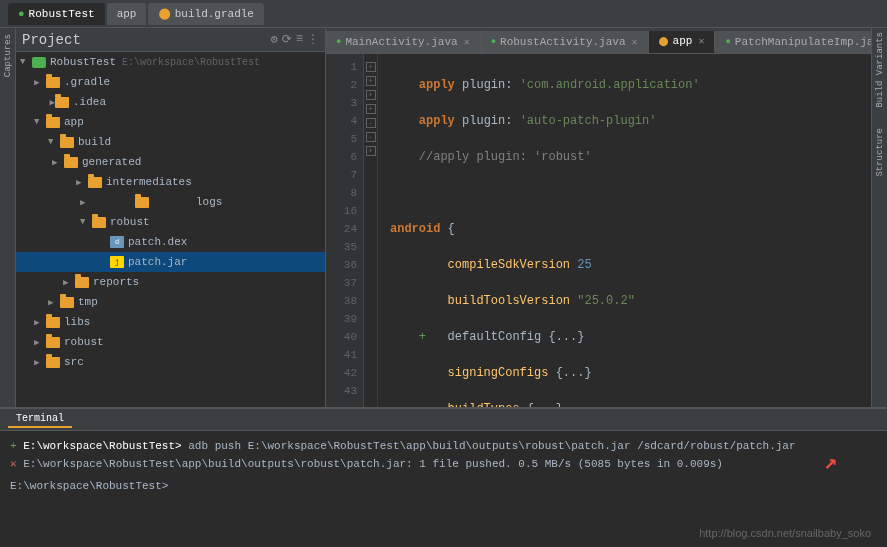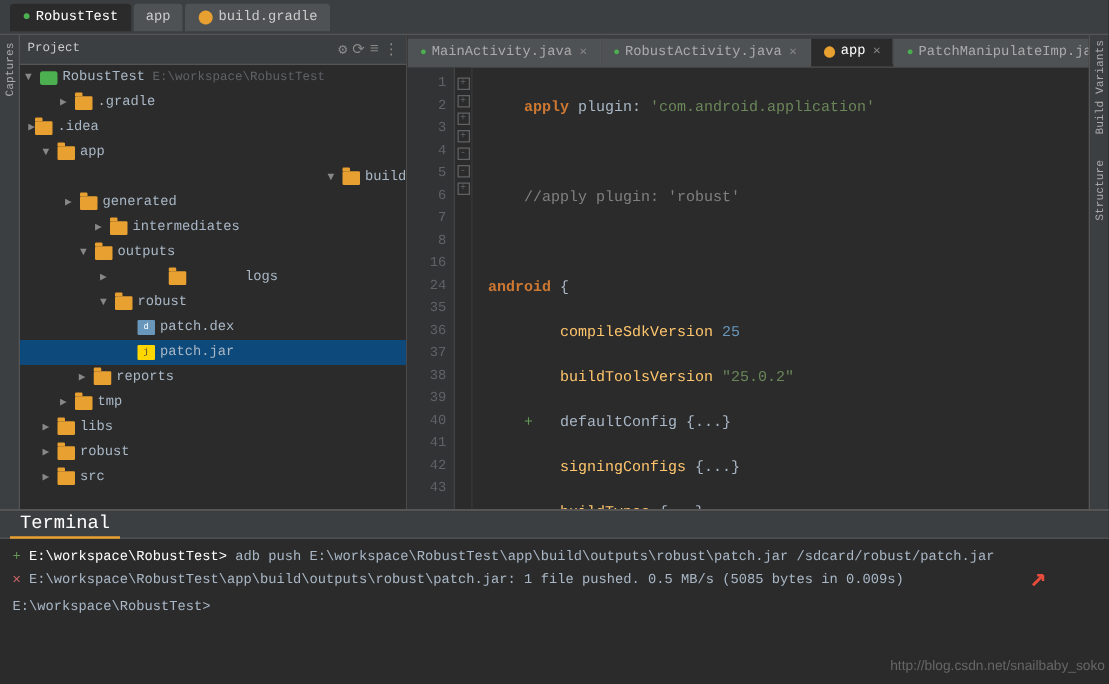--- a/index.html
+++ b/index.html
@@ -141,79 +141,74 @@
 
   <div style="display:flex; height:calc(547px - 28px); position:relative;">
 
     <div style="width:16px; background:#3c3f41; border-right:1px solid #555; display:flex; flex-direction:column; align-items:center; padding-top:6px; overflow:hidden;">
       <div style="writing-mode:vertical-rl; font-size:9px; color:#aaa; transform:rotate(180deg); cursor:pointer; margin-bottom:8px;">Captures</div>
     </div>
 
     <div style="width:310px; background:#2b2b2b; border-right:1px solid #555; display:flex; flex-direction:column;">
 
       <div style="display:flex; align-items:center; background:#3c3f41; height:24px; padding:0 6px; border-bottom:1px solid #555; justify-content:space-between;">
-        <span style="font-size:10px; color:#ccc;">Project</span>
+        <span style="font-size:14px; color:#ccc;">Project</span>
         <div style="display:flex; gap:4px;">
           <span style="color:#888; font-size:12px; cursor:pointer;">⚙</span>
           <span style="color:#888; font-size:12px; cursor:pointer;">⟳</span>
           <span style="color:#888; font-size:12px; cursor:pointer;">≡</span>
           <span style="color:#888; font-size:12px; cursor:pointer;">⋮</span>
         </div>
       </div>
 
       <div style="flex:1; overflow-y:auto; font-size:11px;">
 
         <div class="tree-item" style="padding-left:4px;">
           <span class="arrow open"></span>
           <span style="display:inline-block; width:14px; height:11px; background:#4caf50; border-radius:2px; margin-right:4px;"></span>
           <span>RobustTest</span>
           <span style="color:#606366; margin-left:6px; font-size:10px;">E:\workspace\RobustTest</span>
         </div>
 
+        <div class="tree-item" style="padding-left:18px;">
+          <span class="arrow closed"></span>
+          <span class="folder-icon"></span>
+          <span>.gradle</span>
+        </div>
+
+        <div class="tree-item" style="padding-left:27px;text-align:right;">
+          <span class="arrow closed"></span>
+          <span class="folder-icon"></span>
+          <span>.idea</span>
+        </div>
+
+        <div class="tree-item" style="padding-left:18px;">
+          <span class="arrow open"></span>
+          <span class="folder-icon"></span>
+          <span>app</span>
+        </div>
+
         <div class="tree-item" style="padding-left:32px;">
-          <span class="arrow closed"></span>
-          <span class="folder-icon"></span>
-          <span>.gradle</span>
-        </div>
-
-        <div class="tree-item" style="padding-left:0;text-align:right;">
-          <span class="arrow closed"></span>
-          <span class="folder-icon"></span>
-          <span>.idea</span>
-        </div>
-
-        <div class="tree-item" style="padding-left:18px;">
           <span class="arrow open"></span>
           <span class="folder-icon"></span>
-          <span>app</span>
-        </div>
-
-        <div class="tree-item" style="padding-left:32px;justify-content:flex-end;">
-          <span class="arrow open"></span>
-          <span class="folder-icon"></span>
           <span>build</span>
         </div>
 
         <div class="tree-item" style="padding-left:36px;">
           <span class="arrow closed"></span>
           <span class="folder-icon"></span>
           <span>generated</span>
         </div>
 
         <div class="tree-item" style="padding-left:60px;">
           <span class="arrow closed"></span>
           <span class="folder-icon"></span>
           <span>intermediates</span>
         </div>
 
-        <div class="tree-item" style="padding-left:48px;">
-          <span class="arrow open"></span>
-          <span class="folder-icon"></span>
-          <span>outputs</span>
-        </div>
 
         <div class="tree-item" style="padding-left:64px;gap:43px;">
           <span class="arrow closed"></span>
           <span class="folder-icon"></span>
           <span>logs</span>
         </div>
 
         <div class="tree-item" style="padding-left:64px;">
           <span class="arrow open"></span>
           <span class="folder-icon"></span>
@@ -331,21 +326,21 @@
           <div style="border:1px solid #606366; width:10px; height:10px; margin:4px auto 4px; display:flex; align-items:center; justify-content:center; font-size:8px;">-</div>
           <div></div>
           <div style="border:1px solid #606366; width:10px; height:10px; margin:4px auto 4px; display:flex; align-items:center; justify-content:center; font-size:8px;">-</div>
           <div></div>
           <div style="border:1px solid #606366; width:10px; height:10px; margin:4px auto 4px; display:flex; align-items:center; justify-content:center; font-size:8px;">+</div>
           <div></div>
         </div>
 
         <div style="padding:4px 12px; line-height:18px; font-size:12px; color:#a9b7c6; white-space:pre; overflow-x:auto; flex:1;">
 <span>    <span class="kw">apply</span> plugin: <span class="str">'com.android.application'</span></span>
-<br>
+<br><span>    <span class="kw">apply</span> plugin: <span class="str">'auto-patch-plugin'</span></span>
 <br><span>    <span class="comment">//apply plugin: 'robust'</span></span>
 <br>
 <br><span><span class="kw">android</span> {</span>
 <br><span>        <span class="fn">compileSdkVersion</span> <span class="num">25</span></span>
 <br><span>        <span class="fn">buildToolsVersion</span> <span class="str">"25.0.2"</span></span>
 <br><span>    <span style="color:#629755;">+</span>   defaultConfig {...}</span>
 <br><span>        <span class="fn">signingConfigs</span> {...}</span>
 <br><span>        <span class="fn">buildTypes</span> {...}</span>
 <br><span>}</span>
 <br>
@@ -362,35 +357,35 @@
 
     <div style="width:16px; background:#3c3f41; border-left:1px solid #555; display:flex; flex-direction:column; align-items:center; padding:4px 0; gap:16px;">
       <div style="writing-mode:vertical-rl; transform:rotate(180deg); font-size:9px; color:#aaa; cursor:pointer; margin-bottom:4px;">Build Variants</div>
       <div style="writing-mode:vertical-rl; transform:rotate(180deg); font-size:9px; color:#aaa; cursor:pointer;">Structure</div>
     </div>
 
   </div>
 
   <div style="position:absolute; bottom:0; left:0; right:0; height:140px; background:#2b2b2b; border-top:2px solid #555;">
     <div style="display:flex; align-items:center; background:#3c3f41; height:22px; padding:0 8px; border-bottom:1px solid #555;">
-      <div style="font-size:15px; color:#fff; padding:2px 8px; border-bottom:2px solid #e8a030; cursor:pointer;">Terminal</div>
+      <div style="font-size:10px; color:#fff; padding:2px 8px; border-bottom:2px solid #e8a030; cursor:pointer;">Terminal</div>
     </div>
     <div style="padding:6px 10px; font-size:11px; font-family:'Courier New',monospace; line-height:18px; color:#a9b7c6;">
       <div>
         <span style="color:#629755;">+</span>
         <span style="color:#ffffff;"> E:\workspace\RobustTest&gt;</span>
         <span style="color:#a9b7c6;">adb push E:\workspace\RobustTest\app\build\outputs\robust\patch.jar /sdcard/robust/patch.jar</span>
       </div>
       <div style="position:relative;">
         <span style="color:#cc6666;">✕</span>
         <span style="color:#a9b7c6;"> E:\workspace\RobustTest\app\build\outputs\robust\patch.jar: 1 file pushed. 0.5 MB/s (5085 bytes in 0.009s)</span>
         
         <span style="position:absolute; right:40px; top:0px; color:#e74c3c; font-size:22px; font-weight:bold;">↗</span>
       </div>
       <div style="margin-top:4px;">
         <span style="color:#a9b7c6;">E:\workspace\RobustTest&gt;</span>
       </div>
     </div>
   </div>
 
-  <div style="position:absolute; bottom:8px; right:3px; font-size:11px; color:#666; font-family:Arial,sans-serif;">http://blog.csdn.net/snailbaby_soko</div>
+  <div style="position:absolute; bottom:8px; right:16px; font-size:11px; color:#666; font-family:Arial,sans-serif;">http://blog.csdn.net/snailbaby_soko</div>
 
 </div>
 
 </body></html>

